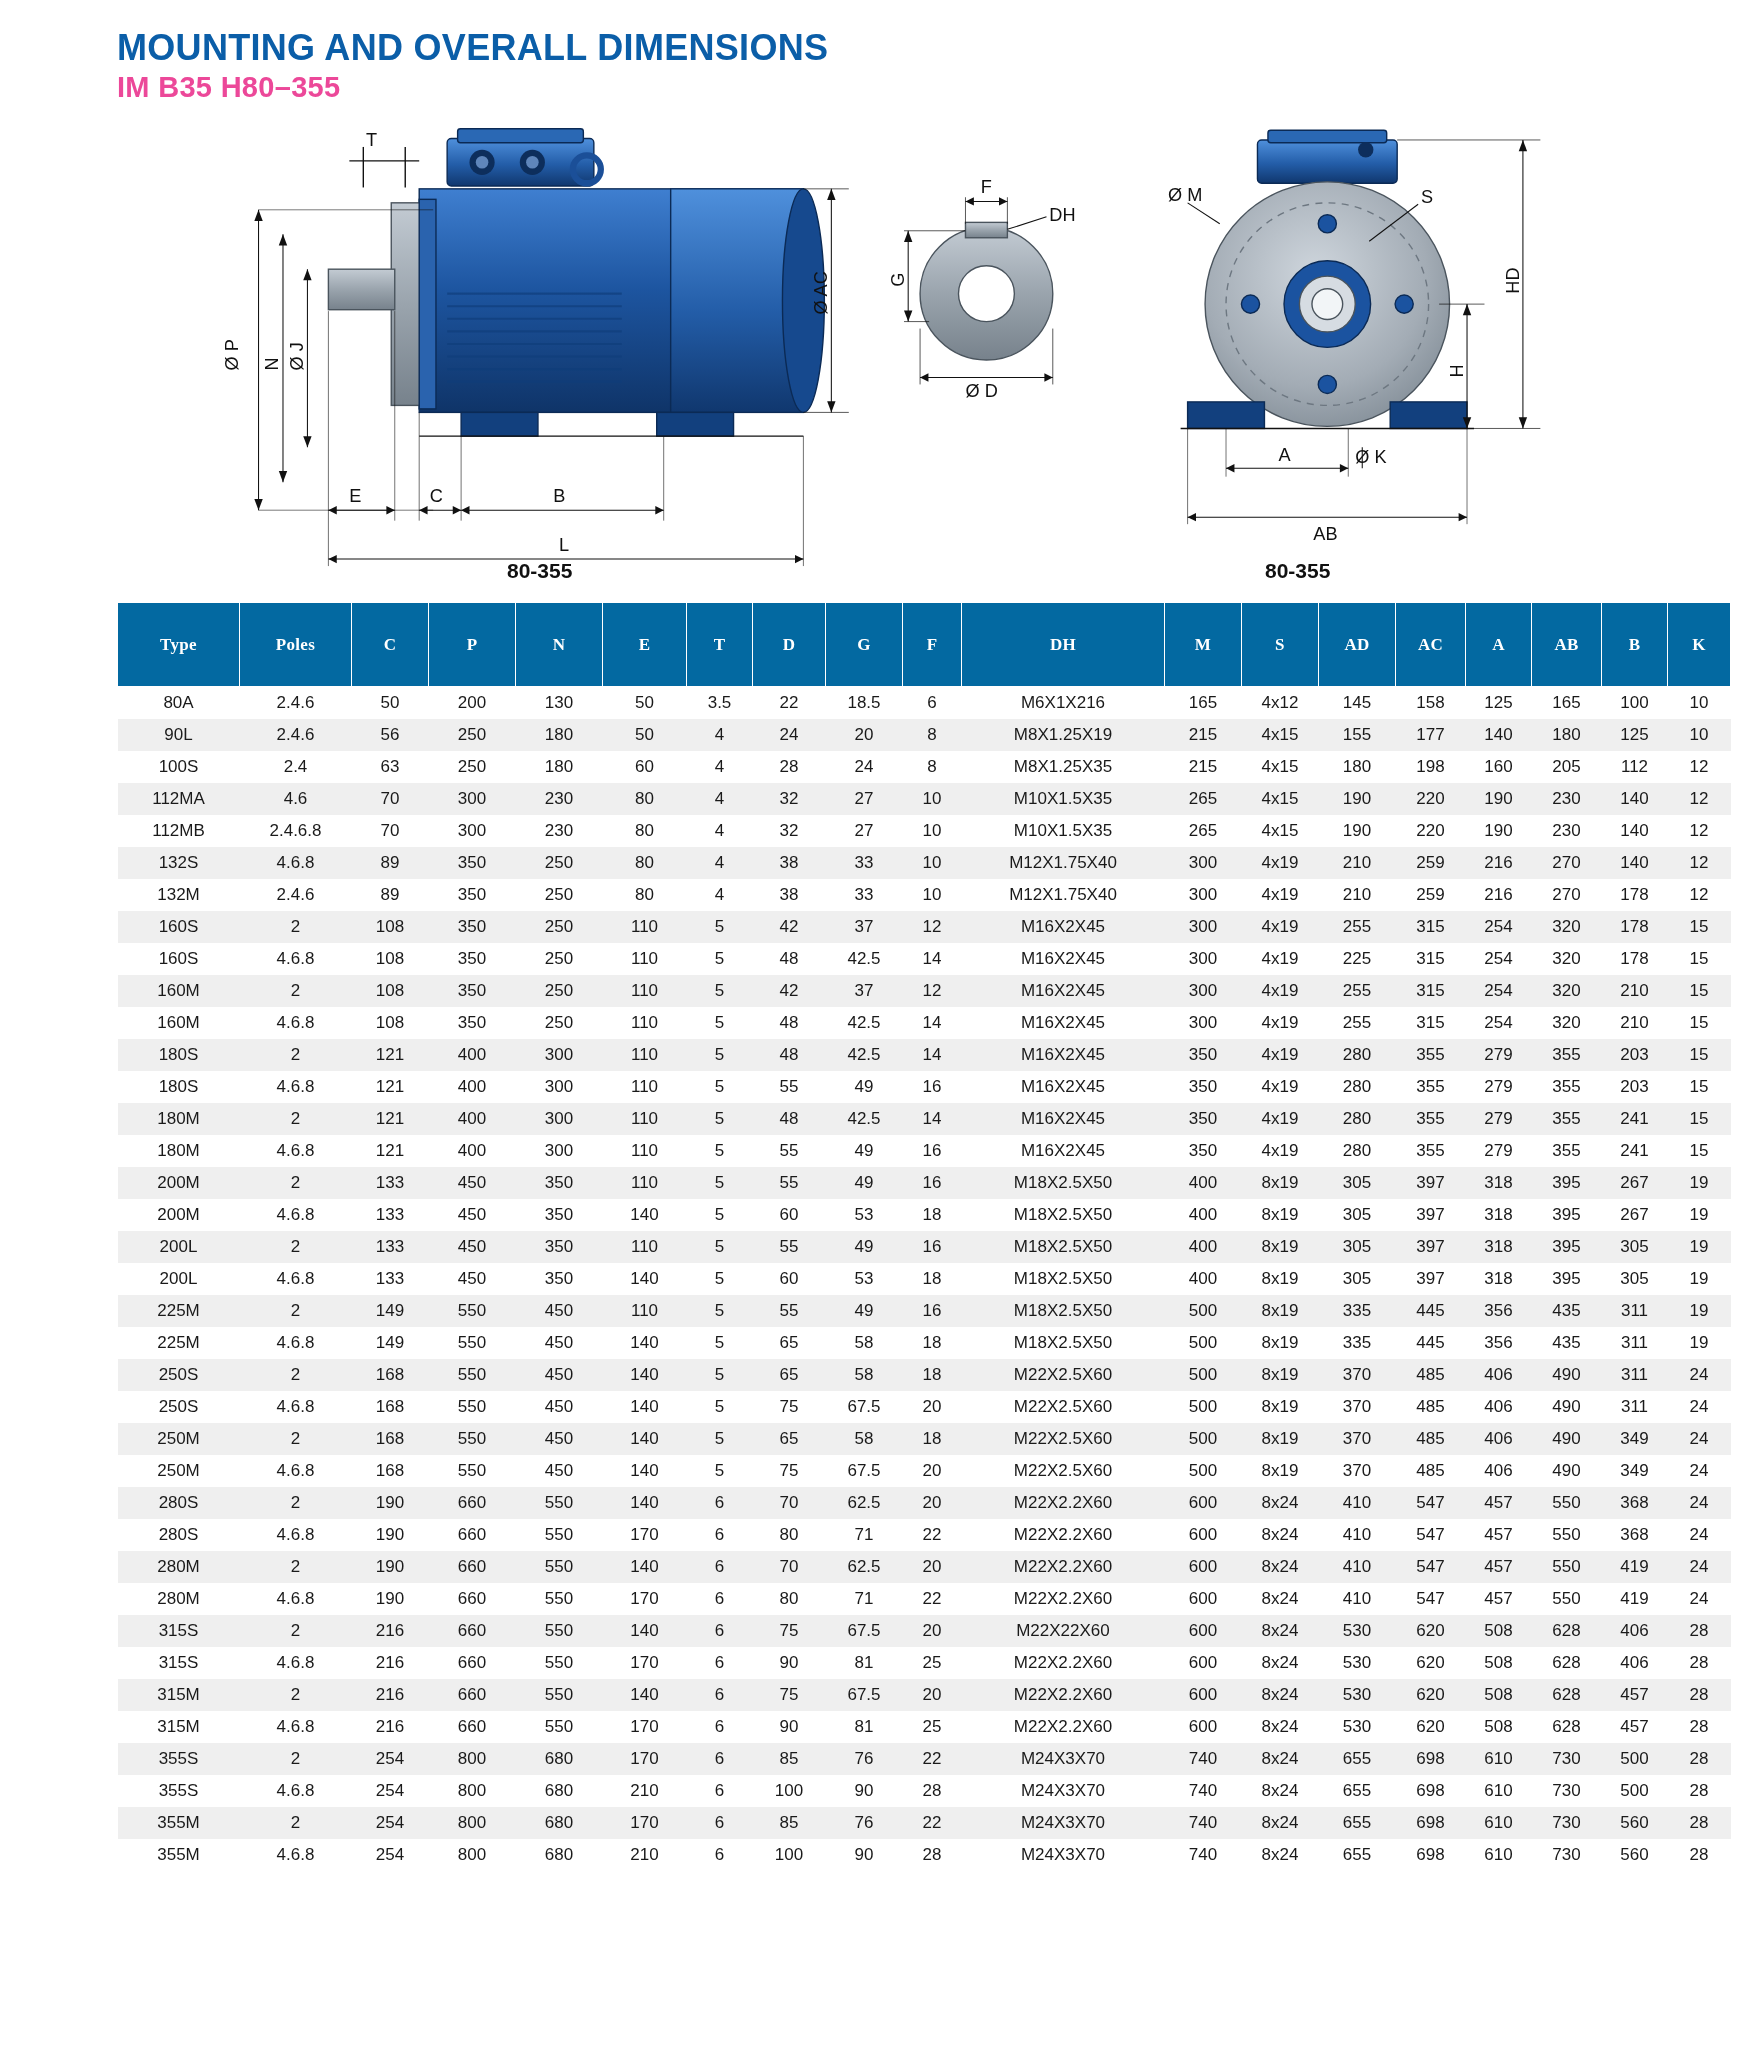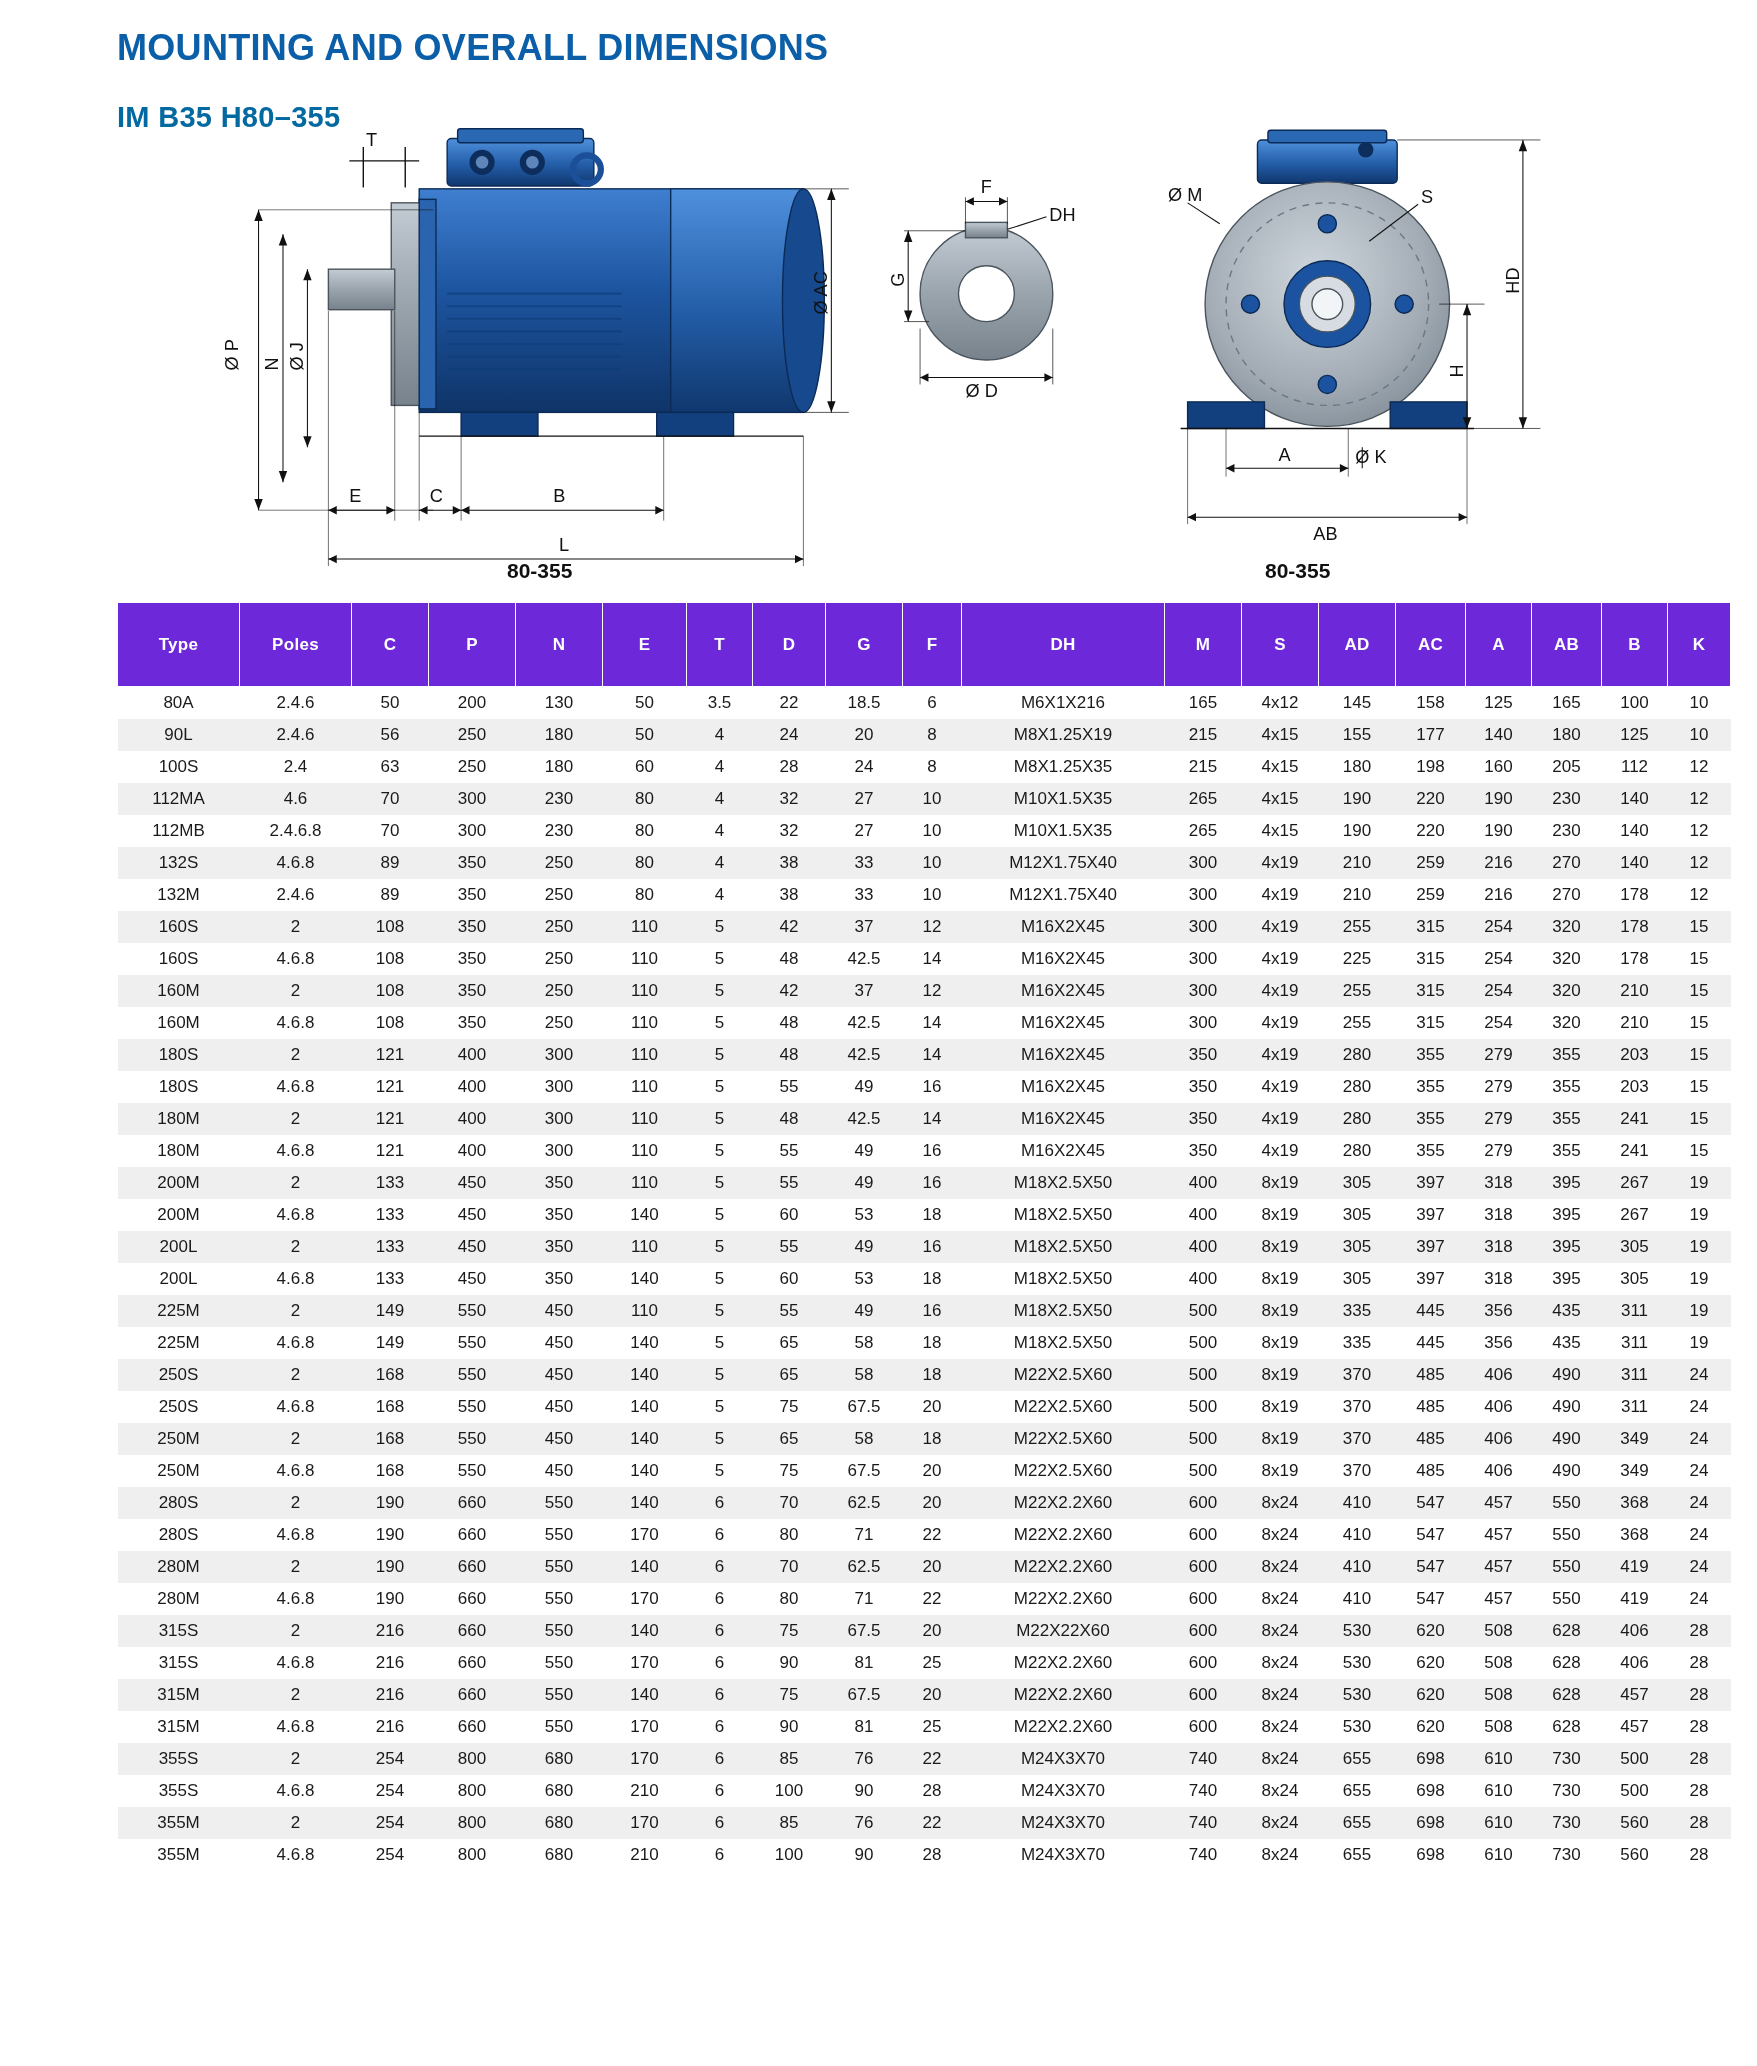--- a/index.html
+++ b/index.html
@@ -27,23 +27,23 @@
     font-size: 36px;
     font-weight: bold;
     color: #0b5ea8;
     letter-spacing: 0.3px;
     margin: 0;
     white-space: nowrap;
   }
   .title-sub {
     font-size: 29px;
     font-weight: bold;
-    color: #0369a1;
+    color: #ec4899;
     letter-spacing: 0.3px;
-    margin-top: 32px;
+    margin-top: 2px;
     white-space: nowrap;
   }
 
   
   .drawing-area {
     position: absolute;
     left: 0;
     top: 119px;
     width: 1757px;
     height: 475px;
@@ -64,29 +64,30 @@
     left: 117px;
     top: 602px;
     width: 1481px;
   }
   table.dim {
     border-collapse: collapse;
     width: 1481px;
     table-layout: fixed;
   }
   table.dim thead th {
-    background: #6d28d9;
+    background: #0369a1;
     color: #ffffff;
     font-size: 17px;
     font-weight: bold;
     height: 84px;
     border: 0.7px solid #ffffff;
     text-align: center;
     vertical-align: middle;
     letter-spacing: 0.3px;
+    font-family: Liberation Serif, serif;
   }
   table.dim tbody td {
     font-size: 17px;
     color: #1a1a1a;
     text-align: center;
     height: 32px;
     padding: 0;
     border: none;
     font-family: "Liberation Sans", sans-serif;
   }

